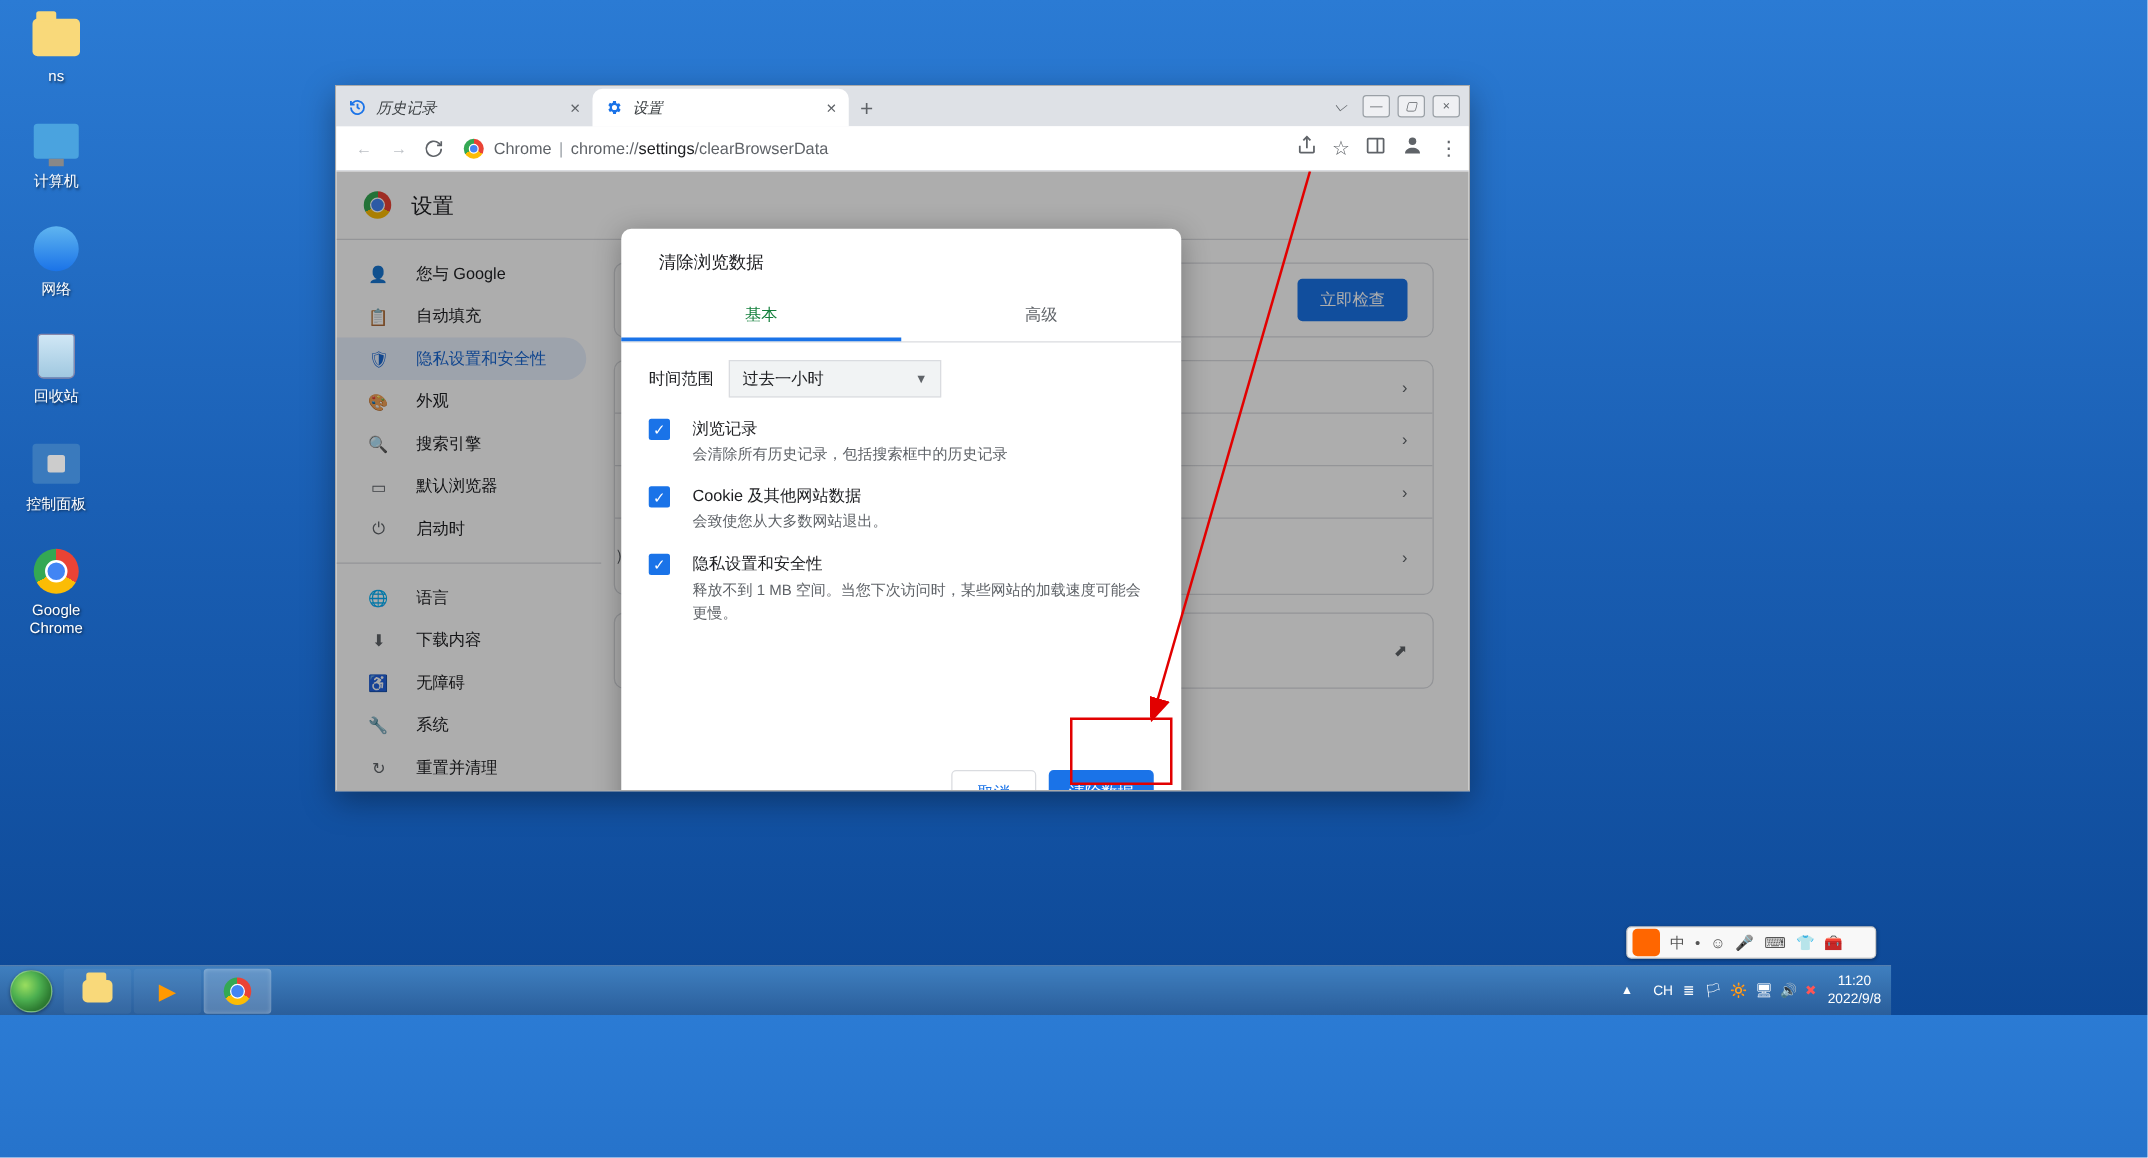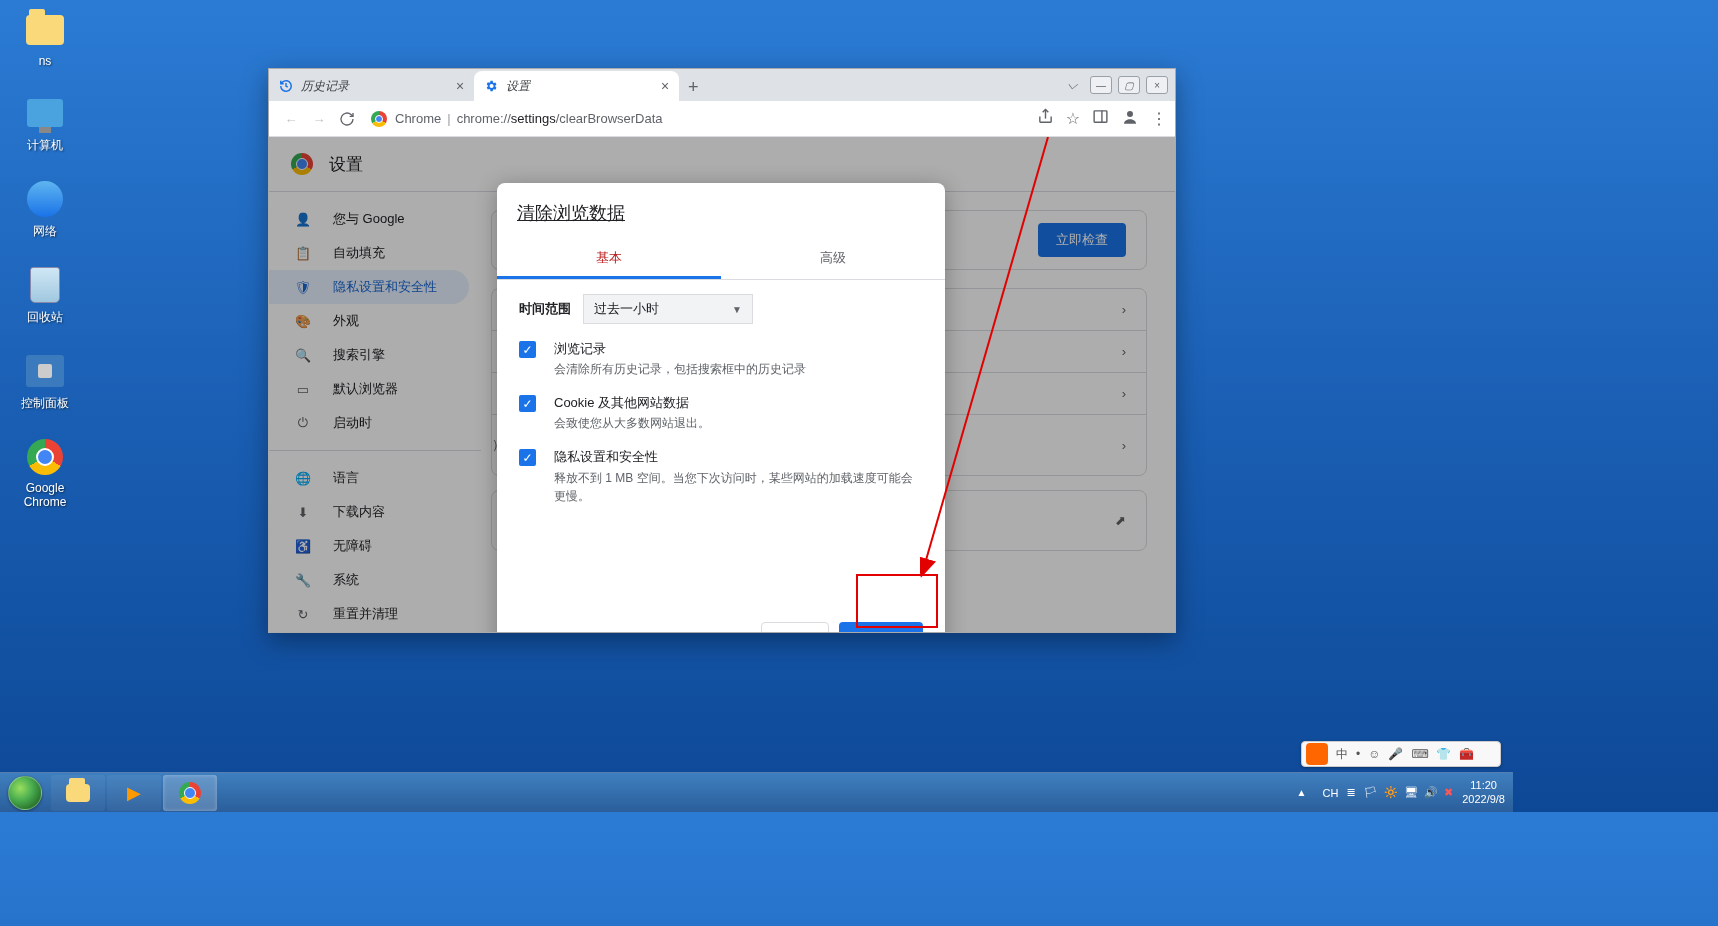--- a/index.html
+++ b/index.html
@@ -174,34 +174,34 @@
 .dim-overlay {
   position: absolute; inset: 0; background: rgba(0,0,0,0.32);
 }
 
 
 .dialog {
   position: absolute; top: 46px; left: 228px;
   width: 448px; background: #fff; border-radius: 8px;
   box-shadow: 0 4px 22px rgba(0,0,0,0.3);
 }
-.dialog-title { padding: 18px 20px 12px; font-size: 18px; color: #202124; text-decoration: underline; }
+.dialog-title { padding: 18px 30px 12px; font-size: 14px; color: #202124; }
 .dialog-tabs { display: flex; border-bottom: 1px solid #dadce0; }
 .dialog-tab {
   flex: 1; text-align: center; padding: 12px 0; font-size: 13px;
   color: #5f6368; cursor: pointer; position: relative;
 }
-.dialog-tab.active { color: #b91c1c; }
+.dialog-tab.active { color: #15803d; }
 .dialog-tab.active::after {
   content: ''; position: absolute; bottom: 0; left: 0; right: 0;
   height: 3px; background: #1a73e8;
 }
 .dialog-body { padding: 14px 22px 8px; }
 .time-range-row { display: flex; align-items: center; margin-bottom: 16px; }
-.time-range-row .label { font-size: 13px; color: #202124; margin-right: 12px; font-weight: bold; }
+.time-range-row .label { font-size: 13px; color: #202124; margin-right: 12px; }
 .time-select {
   flex: 0 0 170px; height: 30px; border: 1px solid #dadce0;
   background: #f1f3f4; display: flex; align-items: center;
   padding: 0 10px; font-size: 13px; color: #202124; cursor: pointer;
 }
 .time-select .dropdown-arrow { margin-left: auto; color: #5f6368; font-size: 10px; }
 .check-row { display: flex; margin-bottom: 16px; }
 .checkbox {
   width: 17px; height: 17px; border-radius: 2px;
   background: #1a73e8; color: #fff; font-size: 12px;

